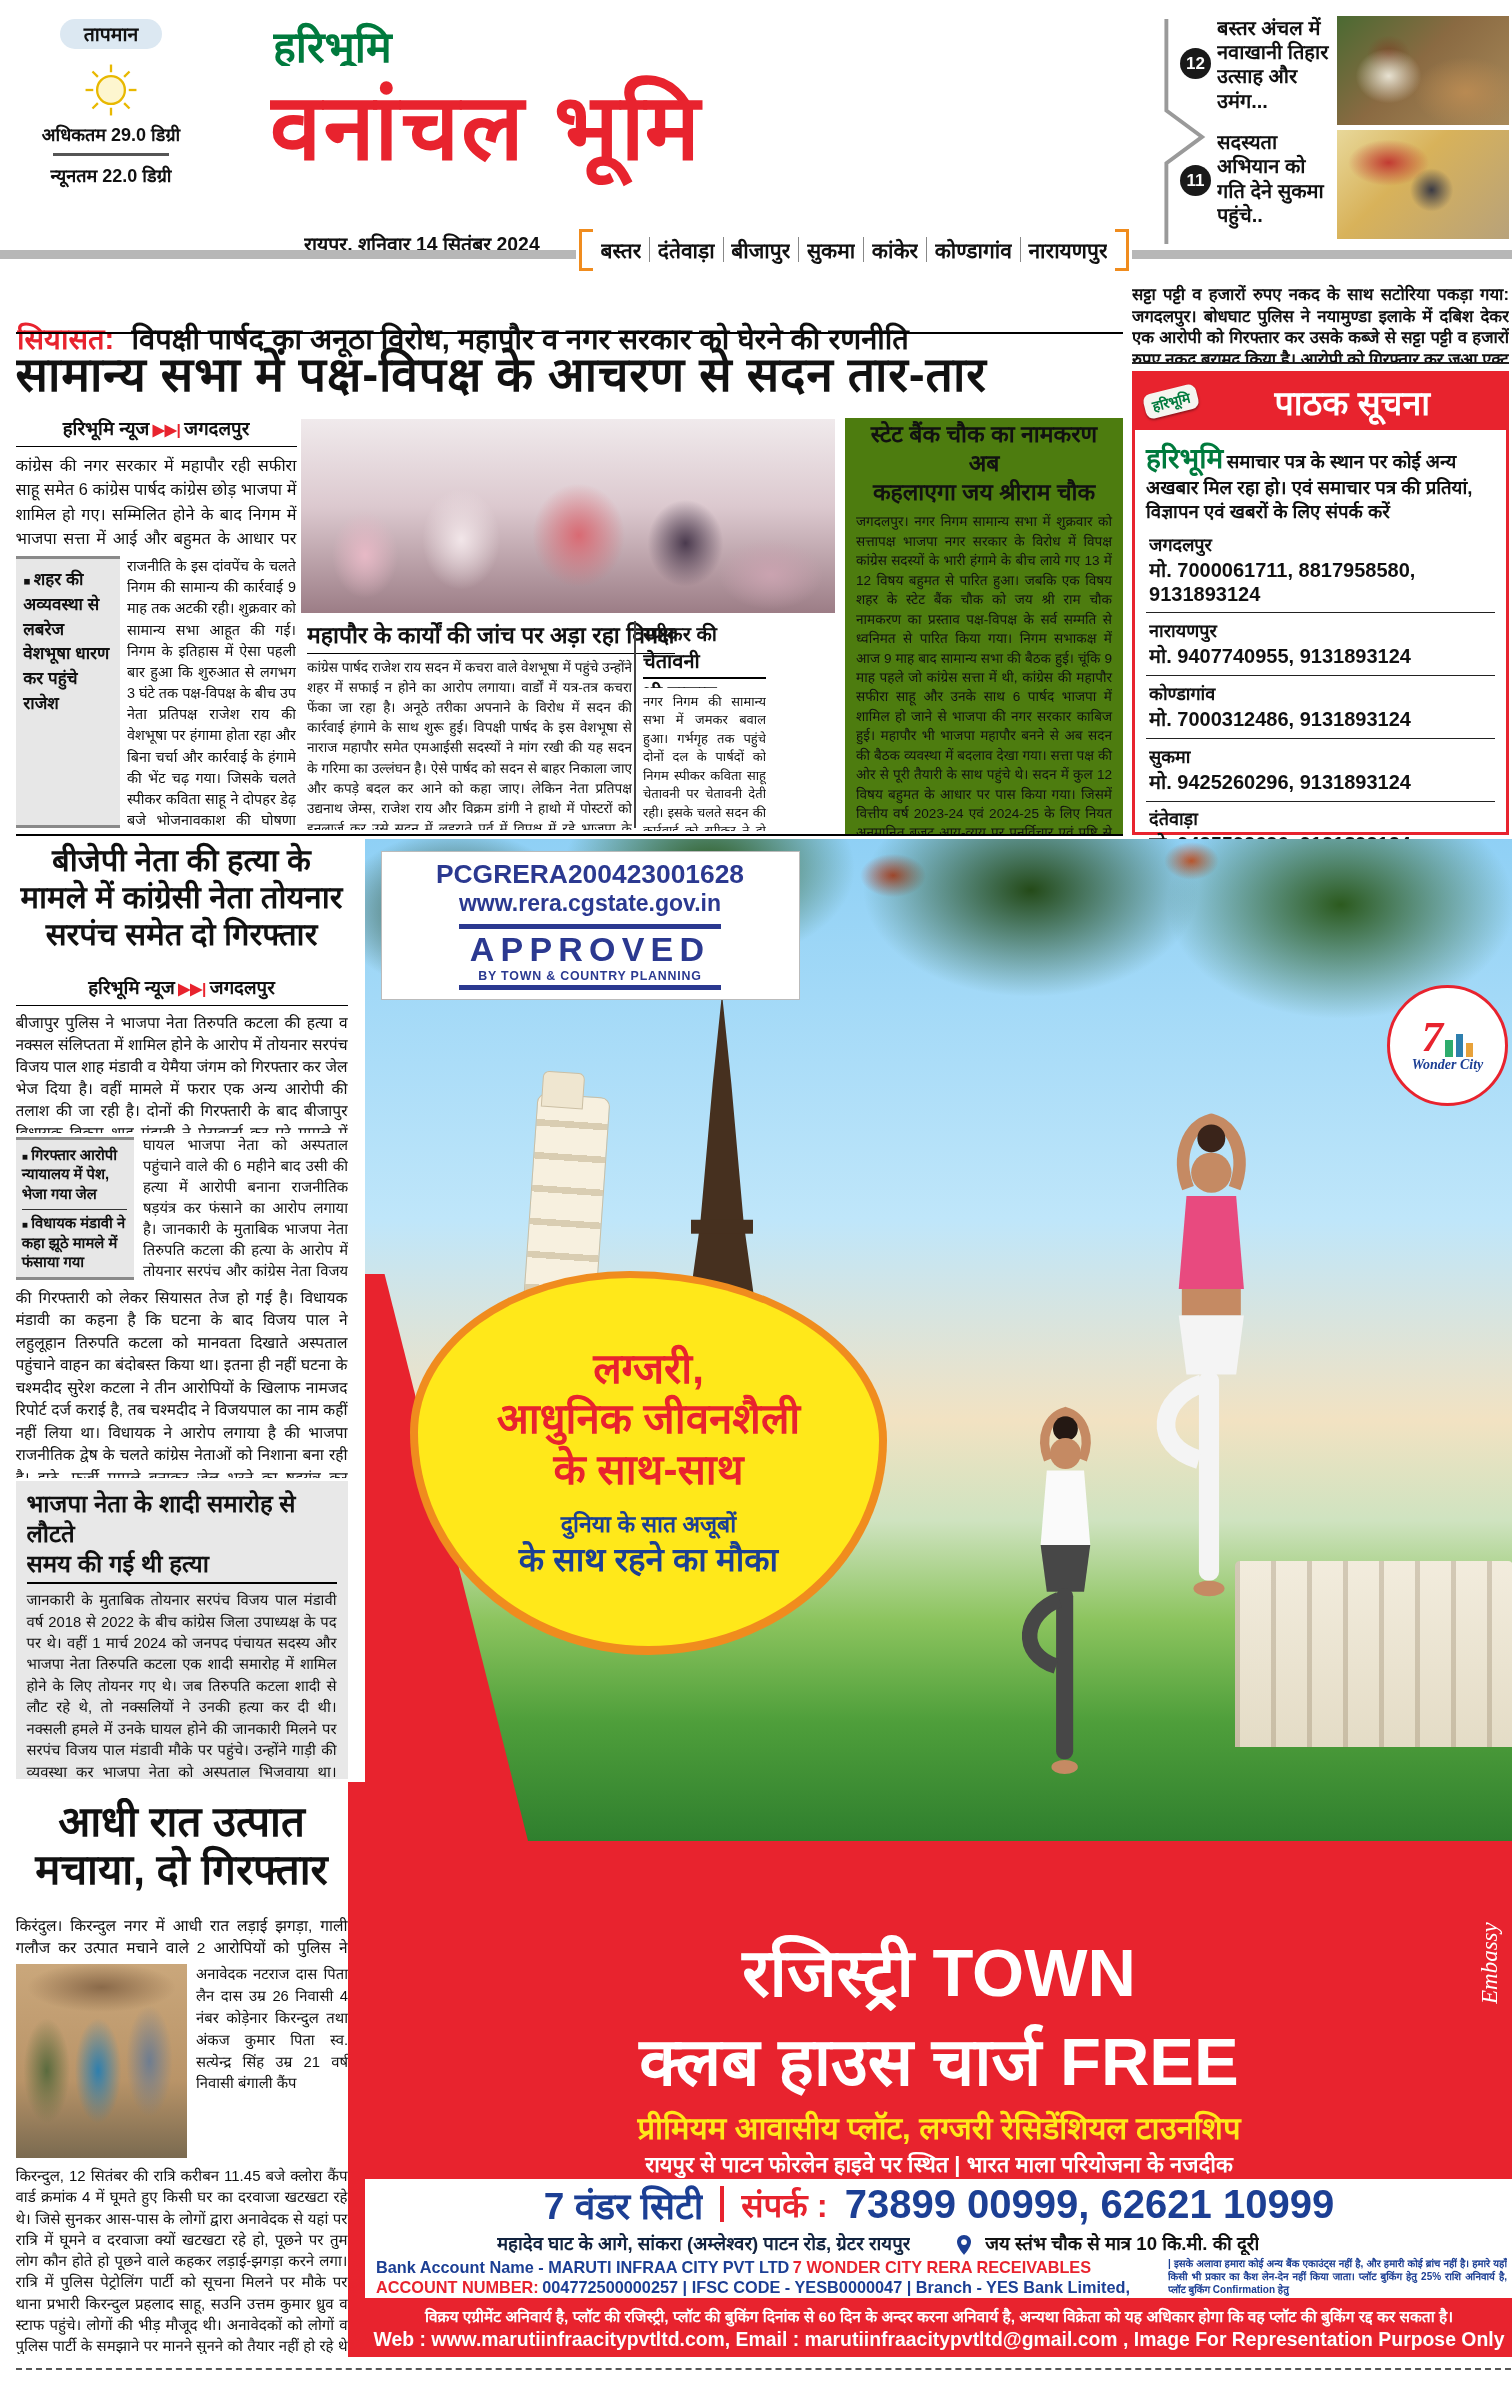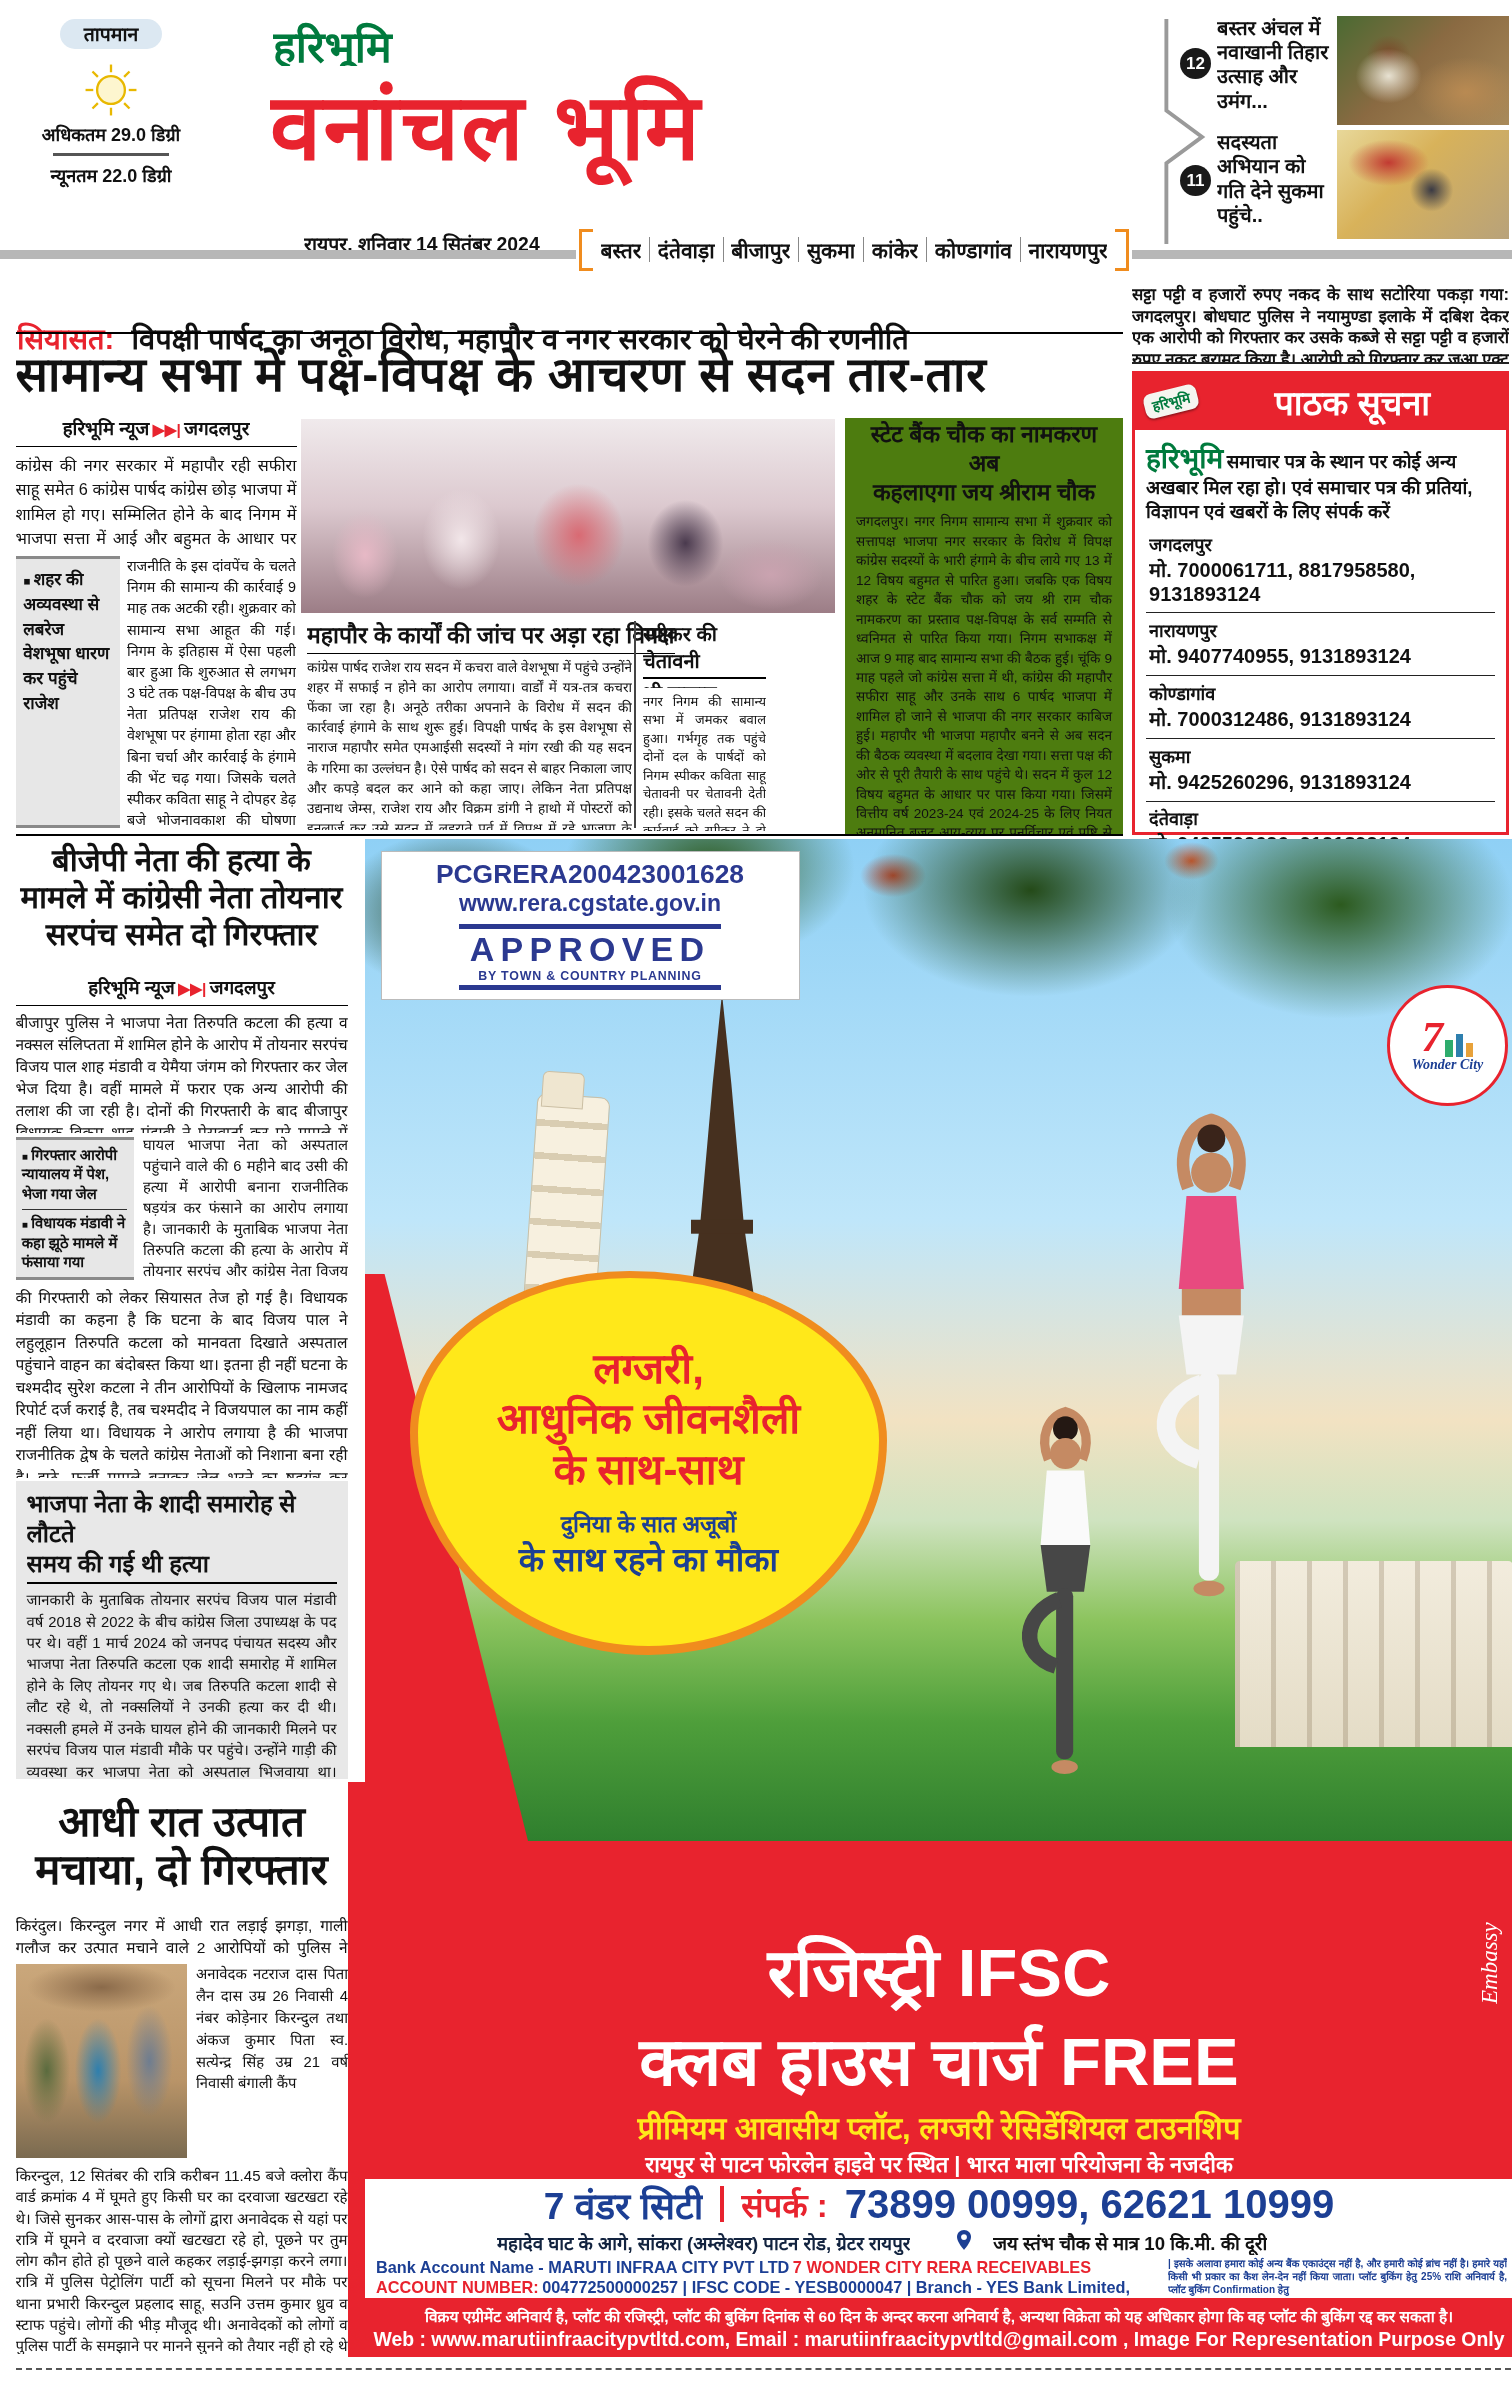--- a/index.html
+++ b/index.html
@@ -326,35 +326,35 @@
         <span style="display:inline-block;width:7.8px;height:23px;background:#2e7fae;"></span>
         <span style="display:inline-block;width:7.8px;height:14px;background:#e8a23a;"></span>
       </div>
       <span class="navy b serif-it" style="font-size:14px;">Wonder City</span>
     </div>
 
     <div class="abs" style="left:0;top:1002px;width:1148px;height:516px;background:#e8232e;"></div>
 
     <div class="abs white serif-it vert hide" style="left:1112px;top:1017px;width:36px;height:148px;font-size:23px;">Embassy</div>
 
-    <div class="abs c white xb hide" style="left:0;top:1085px;width:1148px;height:87px;font-size:67px;">रजिस्ट्री IFSC</div>
+    <div class="abs c white xb hide" style="left:0;top:1085px;width:1148px;height:87px;font-size:67px;">रजिस्ट्री TOWN</div>
     <div class="abs c white xb hide" style="left:0;top:1174px;width:1148px;height:87px;font-size:67px;">क्लब हाउस चार्ज FREE</div>
     <div class="abs c yellow xb hide" style="left:0;top:1267px;width:1148px;height:40px;font-size:31px;">प्रीमियम आवासीय प्लॉट, लग्जरी रेसिडेंशियल टाउनशिप</div>
     <div class="abs c white b hide" style="left:0;top:1309px;width:1148px;height:29.5px;font-size:22px;">रायपुर से पाटन फोरलेन हाइवे पर स्थित | भारत माला परियोजना के नजदीक</div>
 
     <div class="abs" style="left:0;top:1340px;width:1148px;height:50px;background:#fff;display:flex;align-items:center;justify-content:center;gap:17px;">
       <span class="navy xb hide" style="font-size:37px;">7 वंडर सिटी</span>
       <span style="width:3.9px;height:36px;background:#e8232e;"></span>
       <span class="red xb hide" style="font-size:33px;">संपर्क :</span>
       <span class="navy xb hide" style="font-size:40px;">73899 00999, 62621 10999</span>
     </div>
 
     <div class="abs" style="left:0;top:1390px;width:1148px;height:26.4px;background:#fff;display:flex;align-items:center;">
       <span class="b hide" style="font-size:18.6px;color:#12233f;margin-left:132px;">महादेव घाट के आगे, सांकरा (अम्लेश्वर) पाटन रोड, ग्रेटर रायपुर</span>
-      <span style="display:flex;align-items:flex-start;margin-left:47px;gap:22px;">
+      <span style="display:flex;align-items:flex-end;margin-left:47px;gap:14px;">
         <svg width="14" height="20" viewBox="0 0 24 34">
           <path d="M12 0C5 0 0 5 0 12c0 9 12 22 12 22s12-13 12-22C24 5 19 0 12 0z" fill="#1c3f94"></path>
             <circle cx="12" cy="12" r="5" fill="#fff"></circle>
         </svg>
         <span class="b hide" style="font-size:18.6px;color:#111;">जय स्तंभ चौक से मात्र 10 कि.मी. की दूरी</span>
       </span>
     </div>
 
     <div class="abs hide" style="left:0;top:1416px;width:1148px;height:43px;background:#fff;">
       <div class="abs hide" style="left:11px;top:3.1px;width:781px;height:39px;line-height:1.2;">

